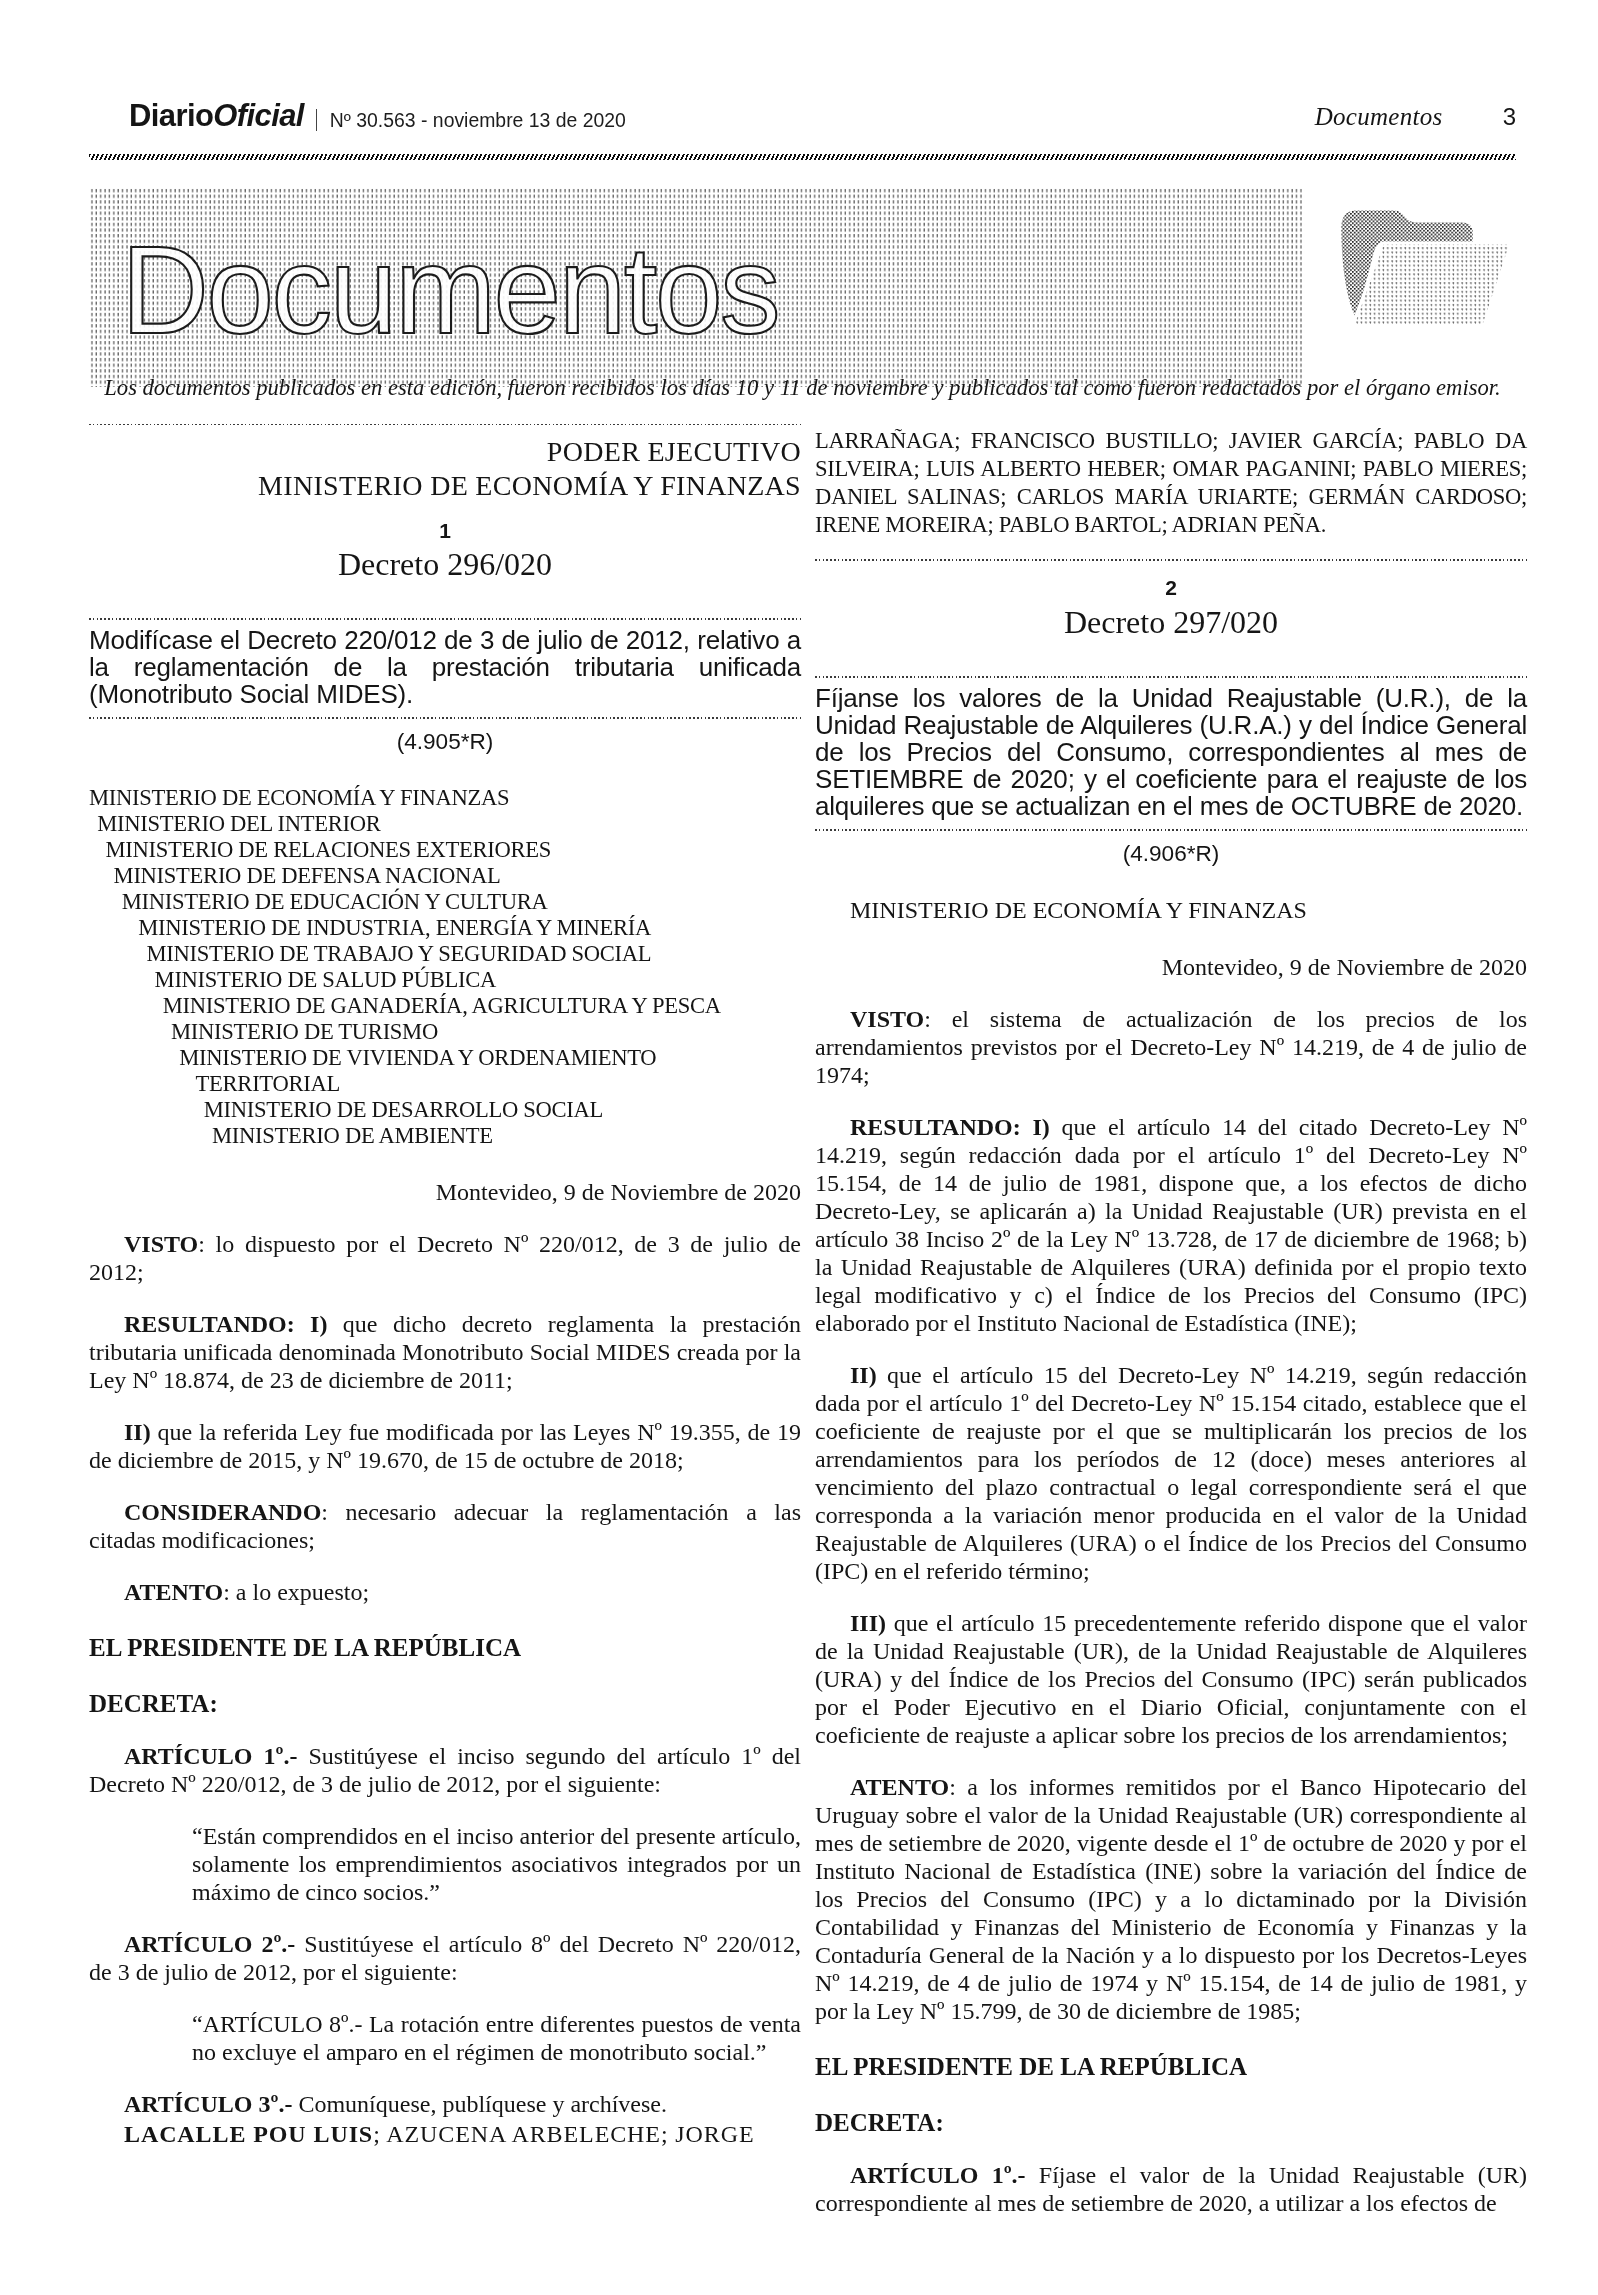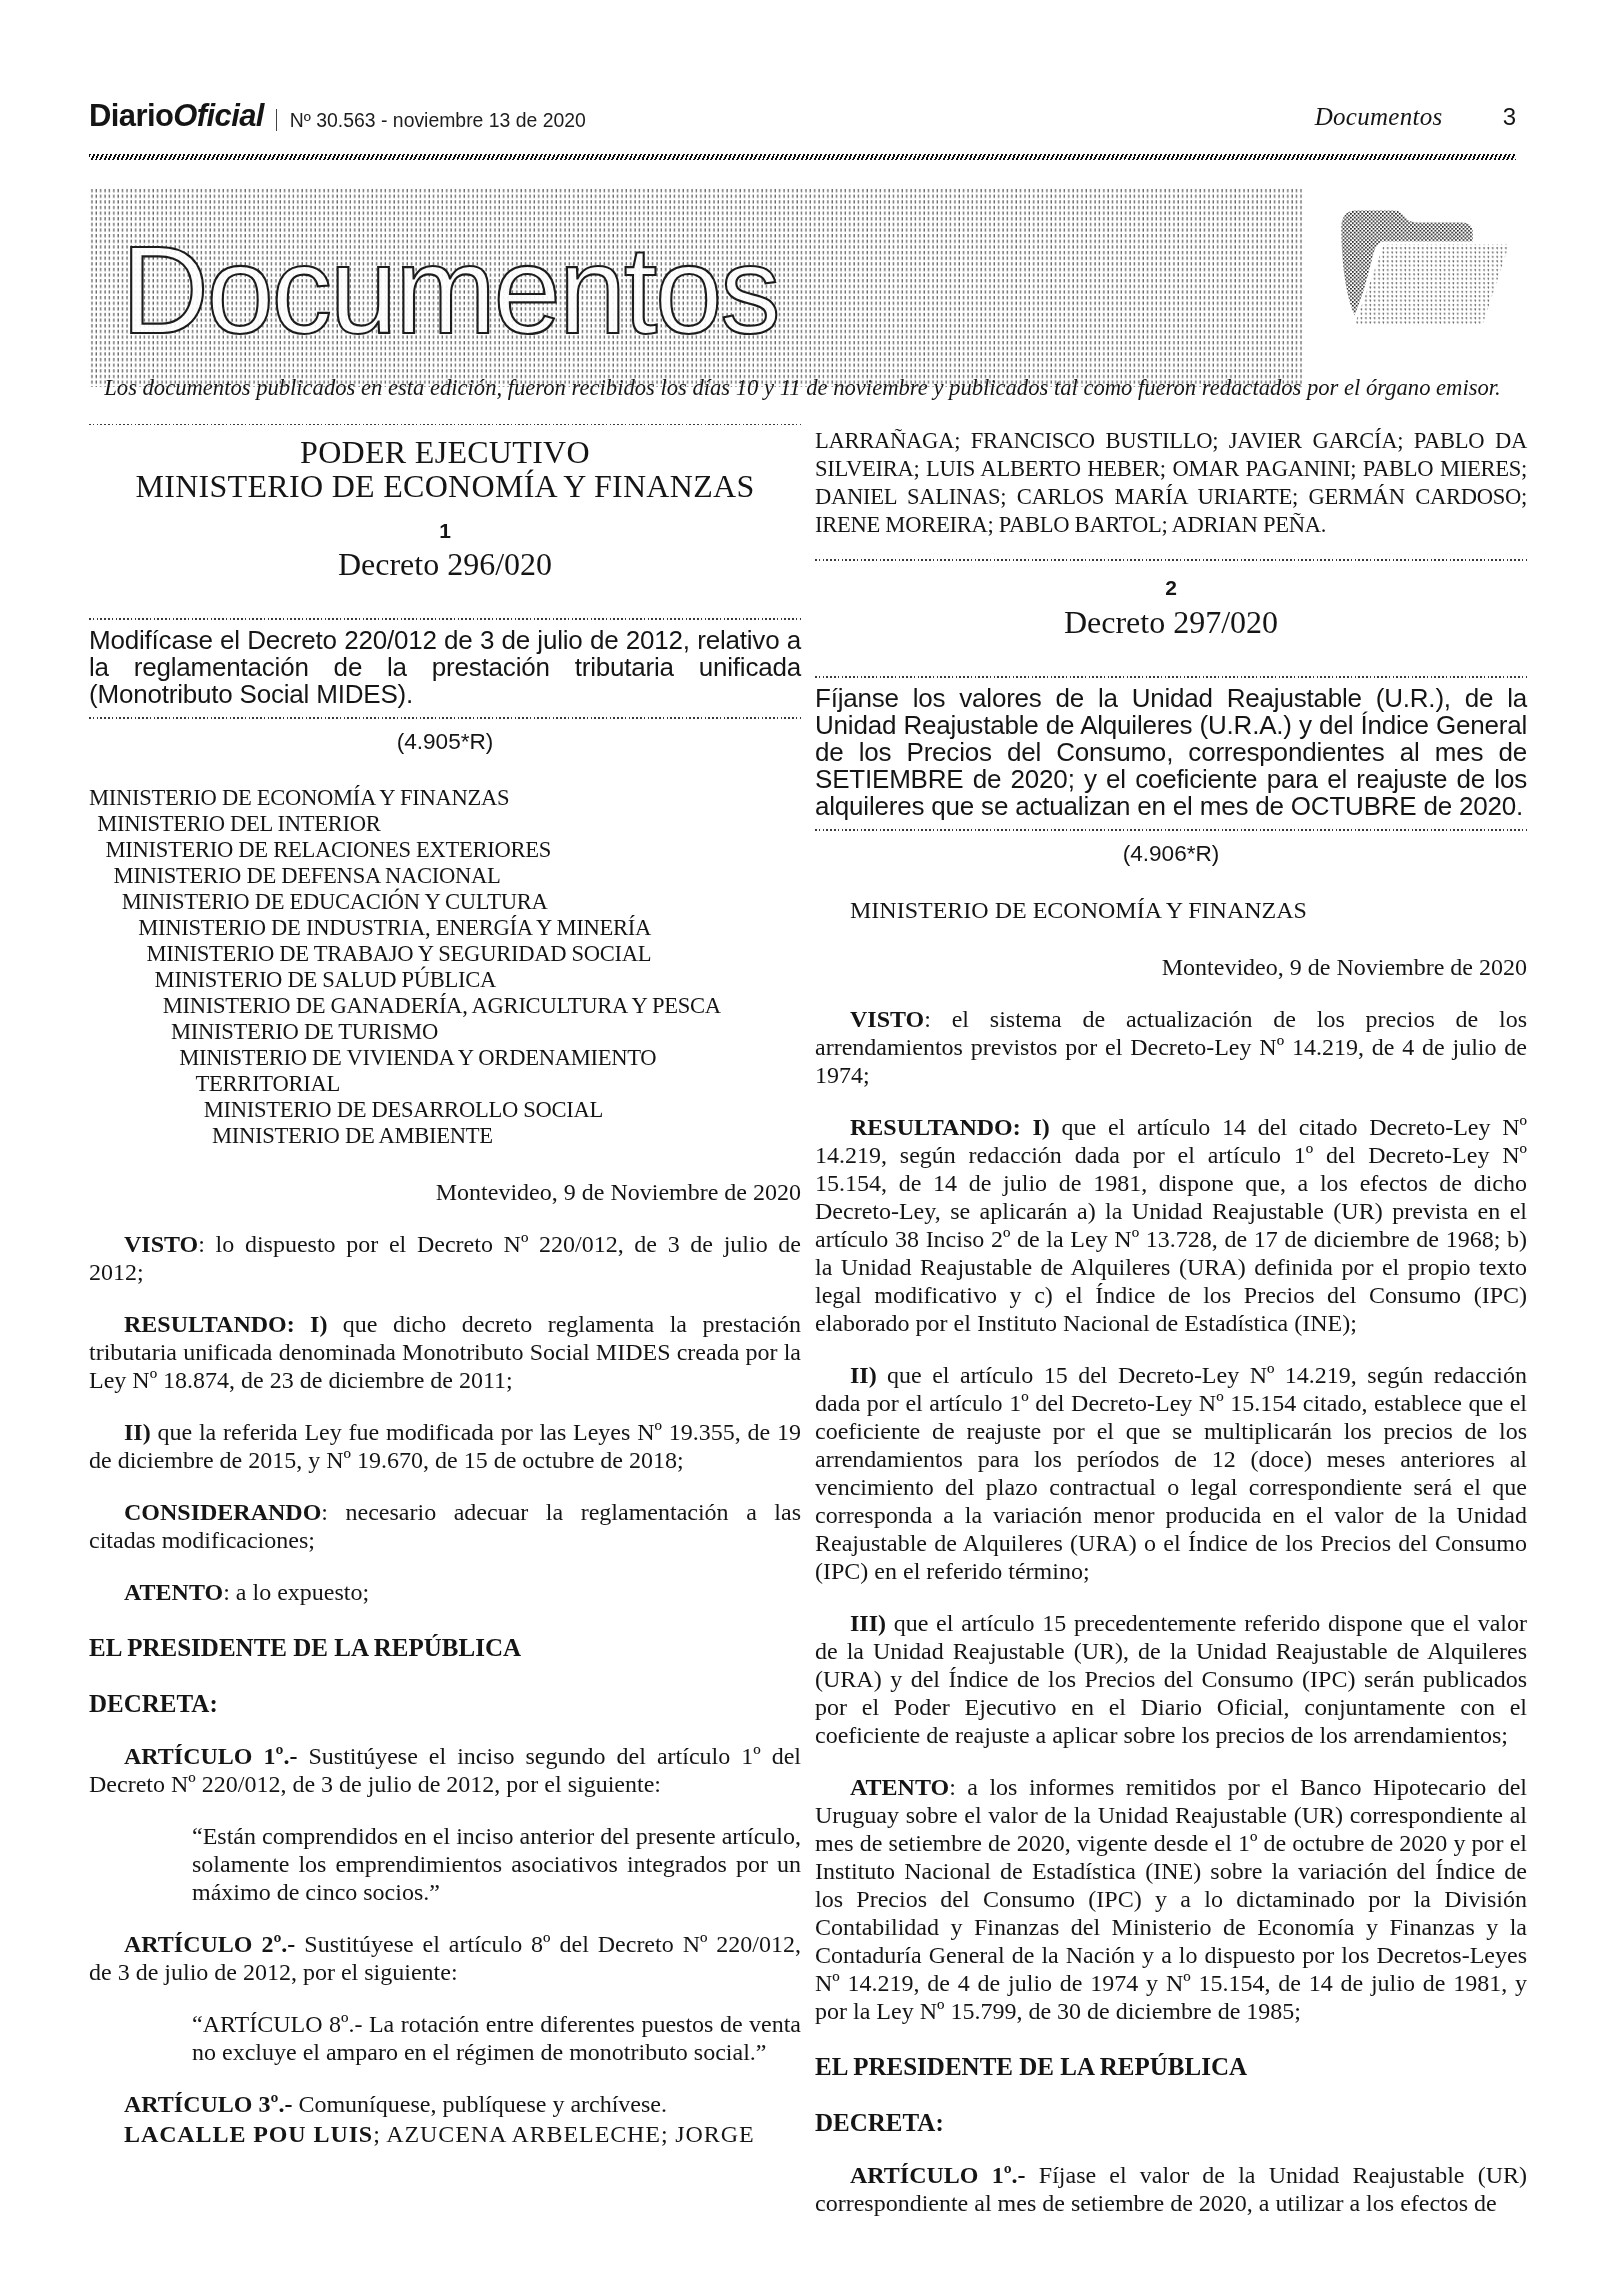--- a/index.html
+++ b/index.html
@@ -2,21 +2,21 @@
 <html style="font-size:10px"><head>
 <meta charset="utf-8">
 <style>
   html,body{margin:0;padding:0;background:#888;}
   .page{position:relative;width:1599px;height:2295px;background:#ffffff;overflow:hidden;
         font-family:"Liberation Serif",serif;color:#151515;}
 
   
   .masthead{position:absolute;top:100px;left:89px;right:83px;display:flex;
             justify-content:space-between;align-items:flex-end;}
-  .mast-left{display:flex;align-items:flex-end;}
+  .mast-left{display:flex;align-items:flex-end;margin-left:40px;}
   .brand{font-family:"Liberation Sans",sans-serif;font-size:31px;font-weight:700;
          letter-spacing:-0.6px;line-height:1;}
   .brand .it{font-style:italic;}
   .issue{font-family:"Liberation Sans",sans-serif;font-size:19.4px;color:#1d1d1d;
          margin-left:12.5px;padding-left:12.5px;border-left:1.3px solid #444;line-height:1.15;}
   .mast-right{display:flex;align-items:flex-end;}
   .section-lab{font-style:italic;font-size:25px;letter-spacing:0.3px;}
   .pagenum{font-family:"Liberation Sans",sans-serif;font-size:24px;margin-left:60px;}
 
   .checker-rule{position:absolute;top:154px;left:89px;right:83px;height:5.6px;
@@ -32,21 +32,21 @@
 
   
   .col{position:absolute;top:421px;width:712px;font-size:24px;line-height:28px;
        text-align:justify;}
   .col-left{left:89px;}
   .col-right{left:815px;}
 
   .drule{height:1.9px;background:repeating-linear-gradient(90deg,#3a3a3a 0 1.6px,transparent 1.6px 3.8px);}
   .top-rule{margin:2.5px 0 10px 0;}
 
-  .sec-h{text-align:center;font-size:32px;line-height:34px;font-weight:400;
+  .sec-h{text-align:right;font-size:28px;line-height:34px;font-weight:400;
          letter-spacing:0.3px;margin:0;}
   .item-num{text-align:center;font-family:"Liberation Sans",sans-serif;font-weight:700;
             font-size:21px;line-height:22.6px;margin:16.3px 0 3.8px 0;}
   .decree-title{text-align:center;font-size:32px;line-height:36px;font-weight:400;margin:2.5px 0 0 0;}
 
   .summary-block{margin-top:36px;}
   .summary{font-family:"Liberation Sans",sans-serif;font-size:26px;line-height:27px;
            letter-spacing:-0.2px;text-align:justify;padding:7.5px 0 8.8px 0;margin:0;}
   .ref{font-family:"Liberation Sans",sans-serif;font-size:22.6px;margin-top:8.8px;text-align:center;}
 

